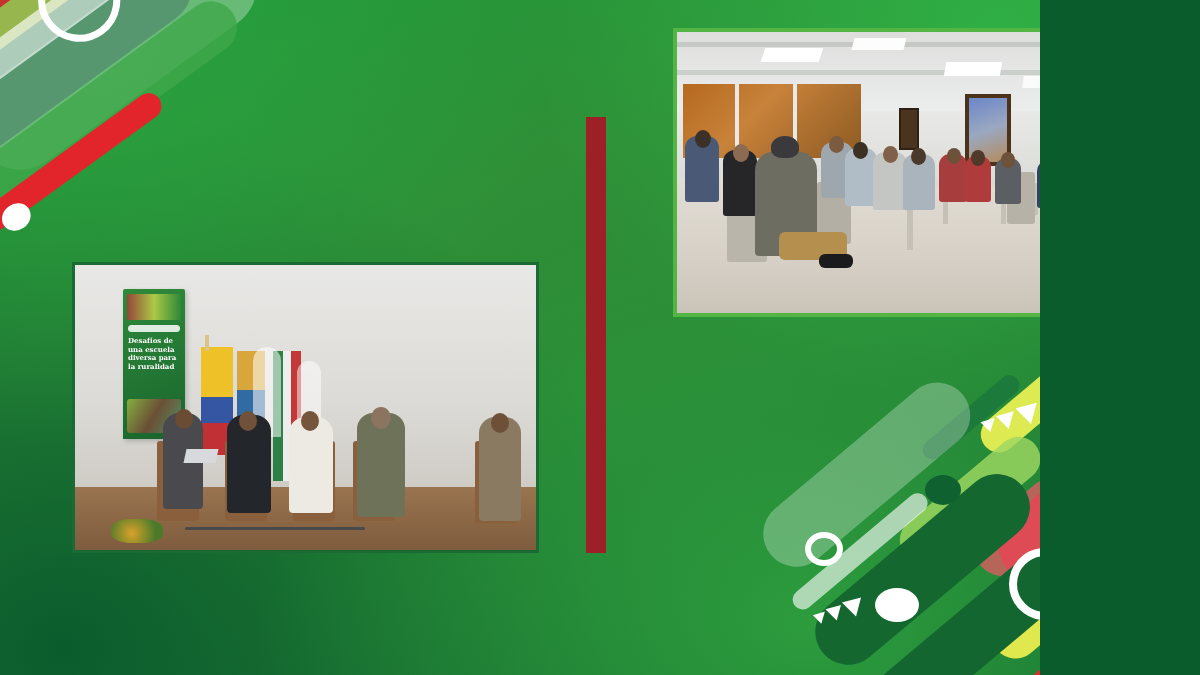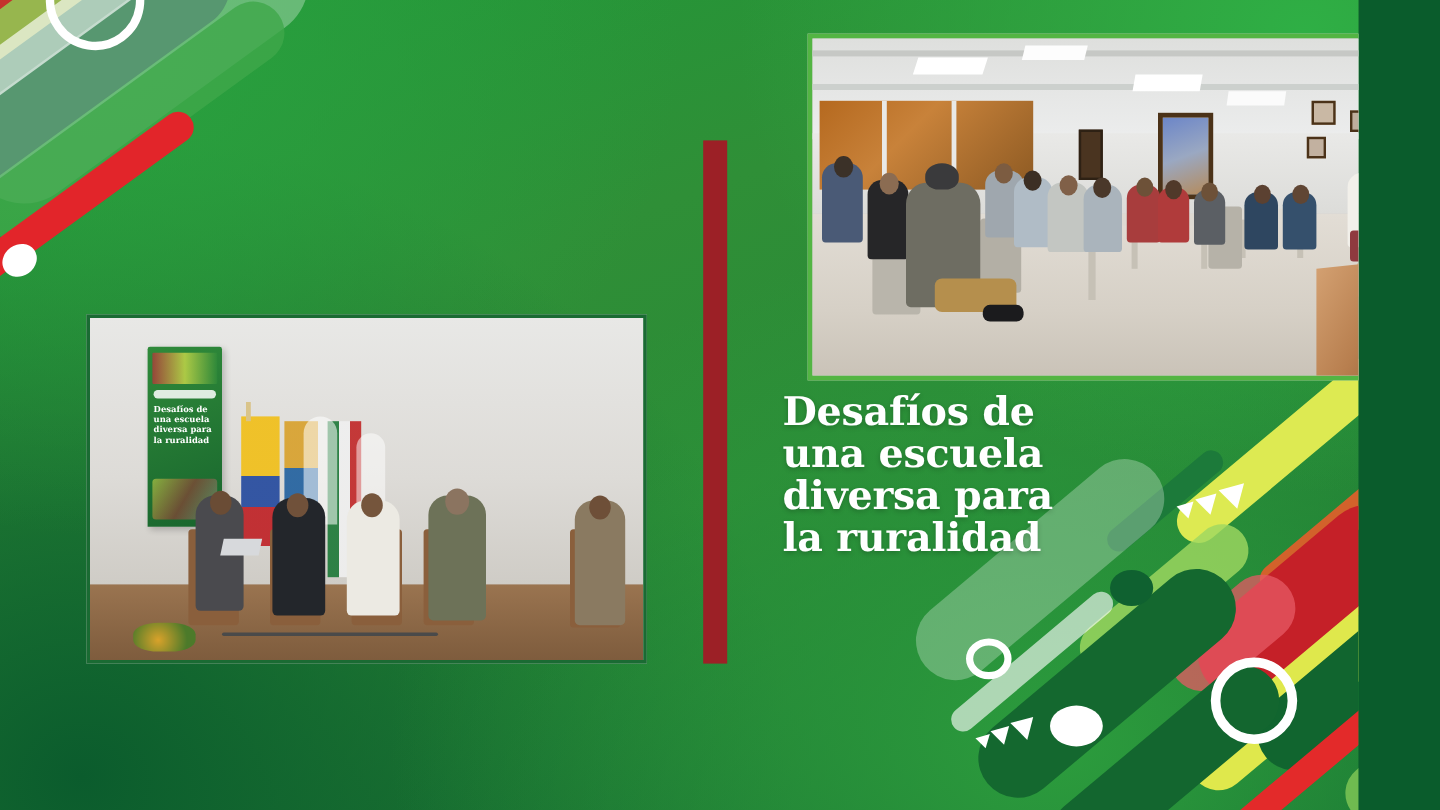--- a/index.html
+++ b/index.html
@@ -3,21 +3,21 @@
 <meta charset="utf-8">
 <style>
   * { margin:0; padding:0; box-sizing:border-box; }
   html, body {
     width:1200px; height:675px; overflow:hidden;
     font-family:"Liberation Serif", serif;
     background:#0a5c2c;
   }
 
   #slide {
-    position:relative; width:1132px; height:675px; overflow:hidden;
+    position:relative; width:1040px; height:675px; overflow:hidden;
     background:
       radial-gradient(ellipse 760px 620px at 96% 4%,   #2faf45 0%, rgba(47,175,69,0) 62%),
       radial-gradient(ellipse 820px 700px at 8% 6%,    #2aa03f 0%, rgba(42,160,63,0) 58%),
       radial-gradient(ellipse 900px 700px at 78% 92%,  #2c9c3d 0%, rgba(44,156,61,0) 62%),
       radial-gradient(ellipse 900px 820px at 6% 96%,   #0b5c2d 0%, rgba(11,92,45,0) 66%),
       linear-gradient(160deg, #1f9938 0%, #2f8f37 34%, #2b8a36 58%, #12652f 100%);
   }
 
   
   .deco { position:absolute; }
@@ -258,20 +258,14 @@
     <div class="ph" style="left:400px;top:122px;width:14px;height:16px;background:#604634;border-radius:50%;"></div>
 
     <div class="ph" style="left:446px;top:112px;width:32px;height:62px;background:#f2f0ea;border-radius:12px 12px 3px 3px;"></div>
     <div class="ph" style="left:456px;top:104px;width:17px;height:19px;background:#4e3a29;border-radius:50%;"></div>
     <div class="ph" style="left:448px;top:160px;width:30px;height:26px;background:#8f3a3f;border-radius:3px;"></div>
     <div class="ph" style="left:454px;top:186px;width:18px;height:30px;background:#caa98c;border-radius:3px;"></div>
 
     <div class="ph" style="left:420px;top:188px;width:76px;height:100px;background:linear-gradient(120deg,#d3a071 0%,#b87f4f 55%,#8e5f35 100%);transform:skewY(-6deg);"></div>
   </div>
 
-  <div id="title">
-    <span class="ln">Desafíos de</span>
-    <span class="ln">una escuela</span>
-    <span class="ln">diversa para</span>
-    <span class="ln">la ruralidad</span>
-  </div>
 
 </div>
 
 </body></html>

